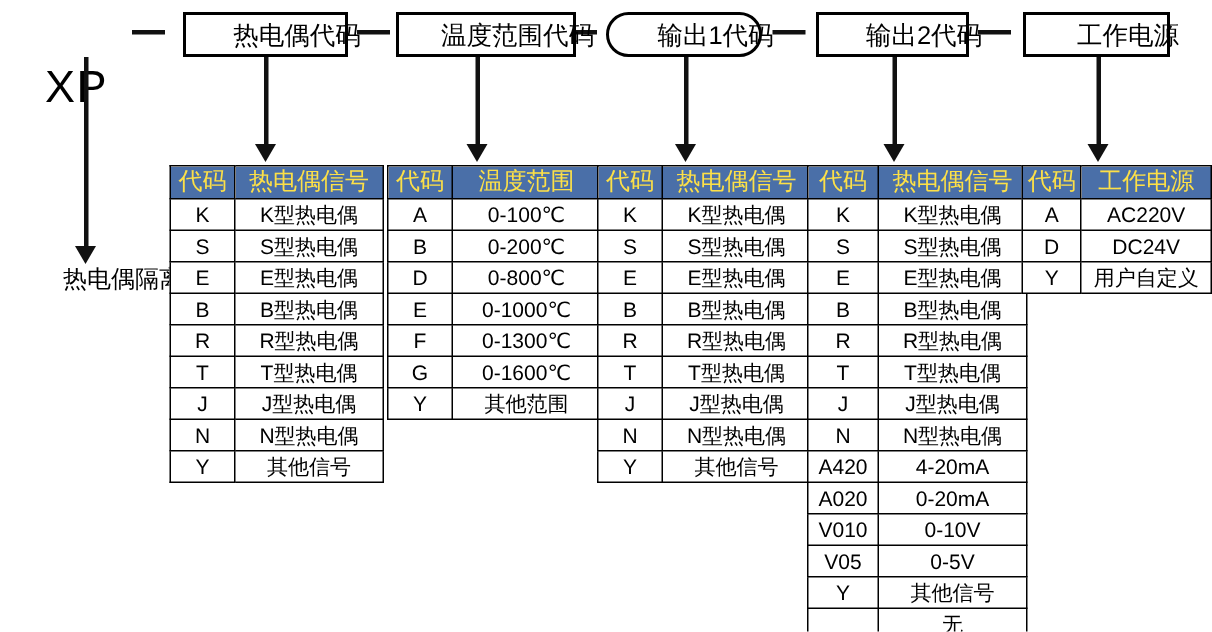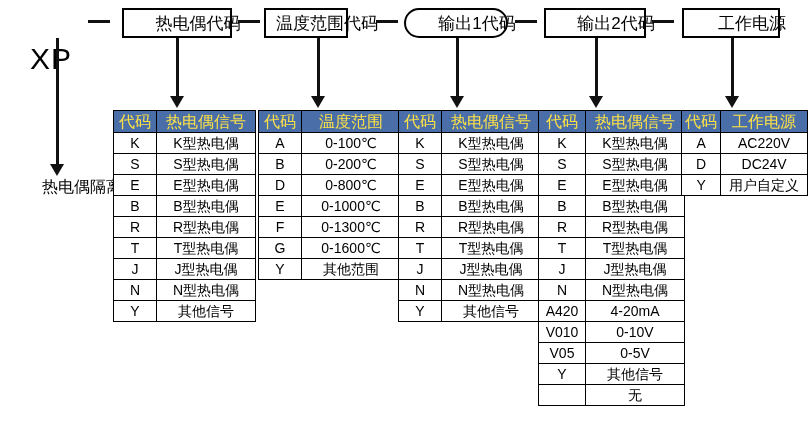--- a/index.html
+++ b/index.html
@@ -115,21 +115,21 @@
 
 <div class="dash" style="left:88px;"></div>
 <div class="dash" style="left:238px;"></div>
 <div class="dash" style="left:376px;"></div>
 <div class="dash" style="left:515px;"></div>
 <div class="dash" style="left:652px;"></div>
 
 <div class="codebox" style="left:122px; width:110px;">
   <span>热电偶代码</span>
 </div>
-<div class="codebox" style="left:264px; width:84px;">
+<div class="codebox" style="left:264px; width:120px;">
   <span>温度范围代码</span>
 </div>
 <div class="codebox" style="left:404px; width:104px;border-radius:15px;">
   <span>输出1代码</span>
 </div>
 <div class="codebox" style="left:544px; width:102px;">
   <span>输出2代码</span>
 </div>
 <div class="codebox" style="left:682px; width:98px;">
   <span>工作电源</span>
@@ -326,20 +326,24 @@
       </tr>
       <tr>
         <td class="code-col">N</td>
         <td class="desc-col">N型热电偶</td>
       </tr>
       <tr>
         <td class="code-col">A420</td>
         <td class="desc-col">4-20mA</td>
       </tr>
       <tr>
+        <td class="code-col">A020</td>
+        <td class="desc-col">0-20mA</td>
+      </tr>
+      <tr>
         <td class="code-col">V010</td>
         <td class="desc-col">0-10V</td>
       </tr>
       <tr>
         <td class="code-col">V05</td>
         <td class="desc-col">0-5V</td>
       </tr>
       <tr>
         <td class="code-col">Y</td>
         <td class="desc-col">其他信号</td>

